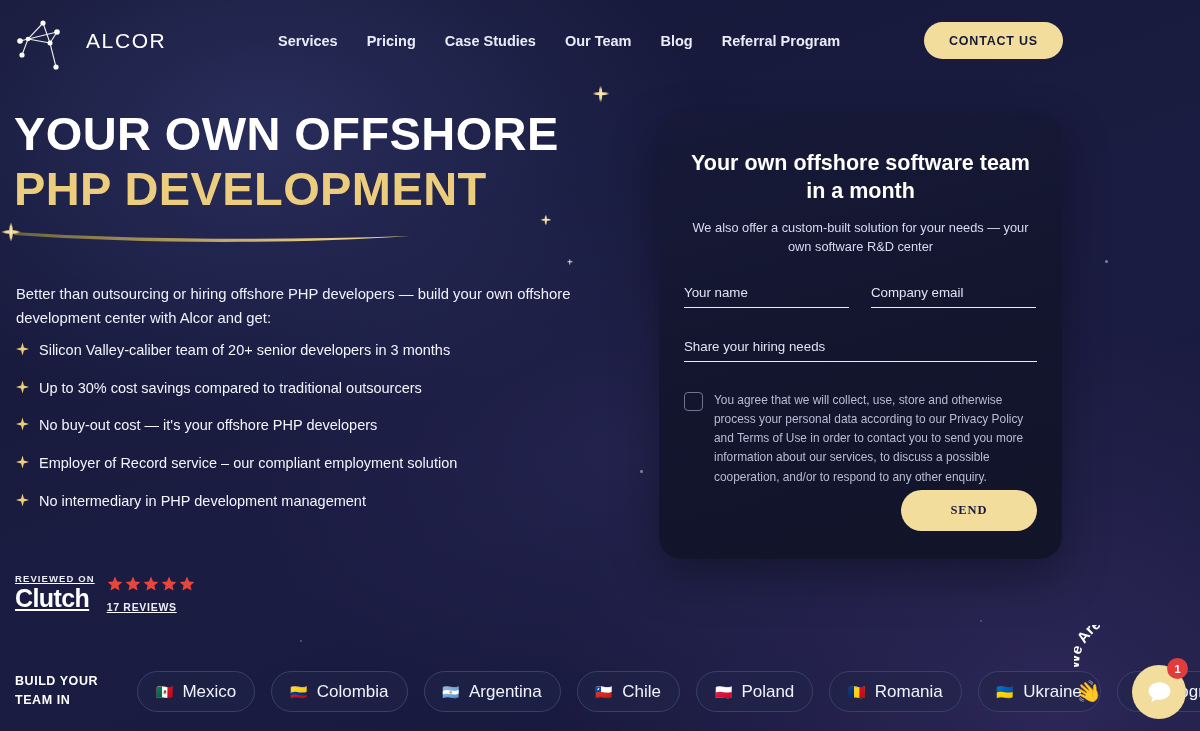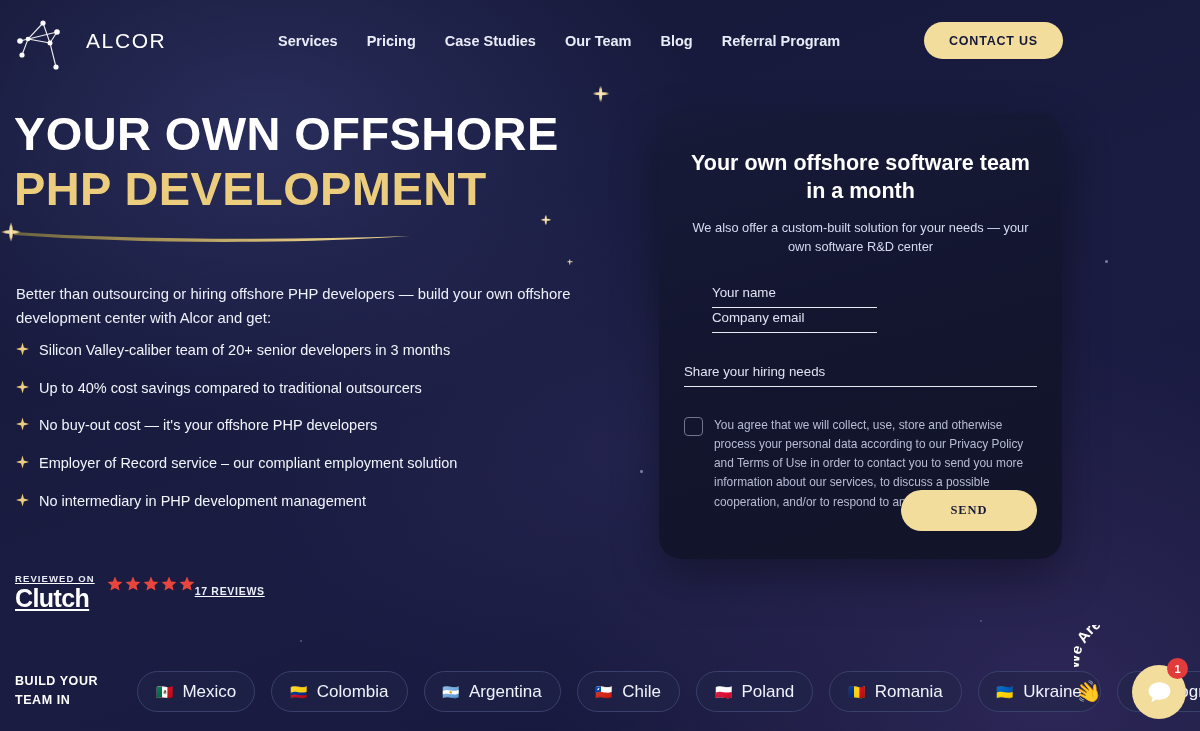--- a/index.html
+++ b/index.html
@@ -187,21 +187,21 @@
   }
   .clutch-logo {
     font-size: 25px;
     font-weight: bold;
     letter-spacing: -0.6px;
     color: #ffffff;
     line-height: 1.05;
     margin-top: 1px;
     position: relative;
   }
-  .clutch-right { display: flex; flex-direction: row; padding-top: 3px; }
+  .clutch-right { display: flex; flex-direction: column; padding-top: 3px; }
   .stars { display: flex; gap: 2px; }
   .clutch-count {
     font-size: 10.5px;
     font-weight: bold;
     letter-spacing: .7px;
     color: #eceefa;
     margin-top: 9px;
   }
 
   
@@ -232,21 +232,21 @@
     color: #d7dbef;
   }
 
   .fields {
     margin: 26px 25px 0 25px;
     display: flex;
     flex-wrap: wrap;
     gap: 0 22px;
   }
   .field { position: relative; }
-  .field.half { width: 165px; margin-left: 28px; }
+  .field.half { width: 165px; }
   .field.full { width: 100%; margin-top: 29px; }
   .field input {
     width: 100%;
     background: transparent;
     border: none;
     border-bottom: 1.4px solid #e8eaf6;
     color: #ffffff;
     font-size: 13.3px;
     padding: 0 0 7px 0;
     font-family: "Liberation Sans", sans-serif;
@@ -452,21 +452,21 @@
     <li>
       <svg class="bullet-ico" viewBox="0 0 14 14">
           <path d="M7 0 L8.5 5.5 L14 7 L8.5 8.5 L7 14 L5.5 8.5 L0 7 L5.5 5.5 Z" fill="#eccd7d"></path>
         </svg>
       <span>Silicon Valley-caliber team of 20+ senior developers in 3 months</span>
     </li>
     <li>
       <svg class="bullet-ico" viewBox="0 0 14 14">
           <path d="M7 0 L8.5 5.5 L14 7 L8.5 8.5 L7 14 L5.5 8.5 L0 7 L5.5 5.5 Z" fill="#eccd7d"></path>
         </svg>
-      <span>Up to 40% cost savings compared to traditional outsourcers</span>
+      <span>Up to 30% cost savings compared to traditional outsourcers</span>
     </li>
     <li>
       <svg class="bullet-ico" viewBox="0 0 14 14">
           <path d="M7 0 L8.5 5.5 L14 7 L8.5 8.5 L7 14 L5.5 8.5 L0 7 L5.5 5.5 Z" fill="#eccd7d"></path>
         </svg>
       <span>No buy-out cost — it's your offshore PHP developers</span>
     </li>
     <li>
       <svg class="bullet-ico" viewBox="0 0 14 14">
           <path d="M7 0 L8.5 5.5 L14 7 L8.5 8.5 L7 14 L5.5 8.5 L0 7 L5.5 5.5 Z" fill="#eccd7d"></path>

